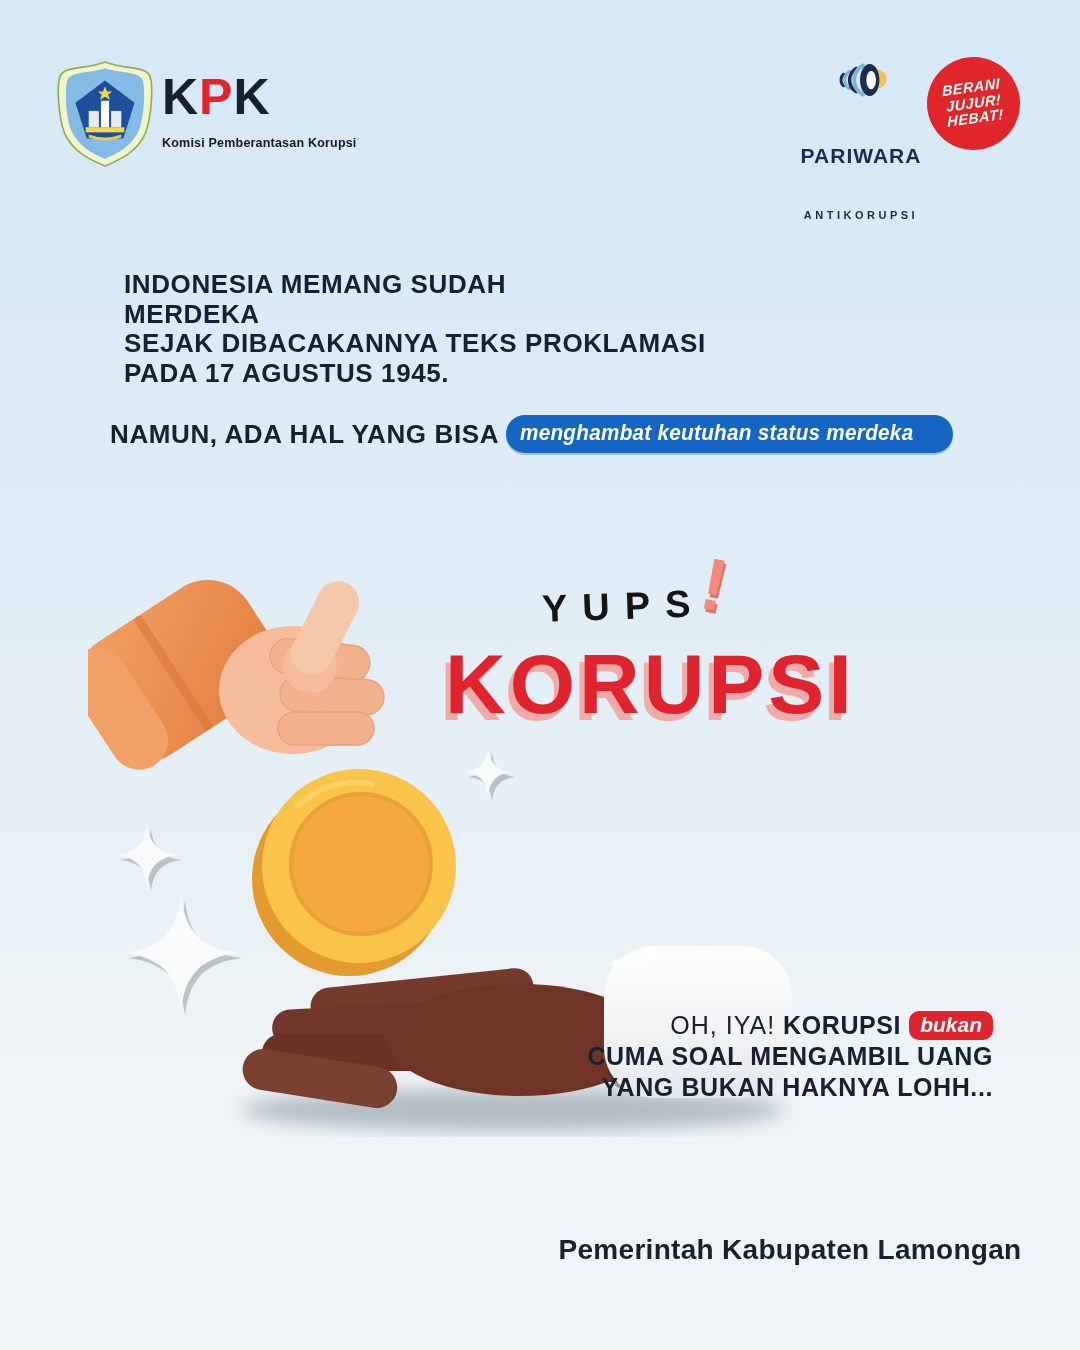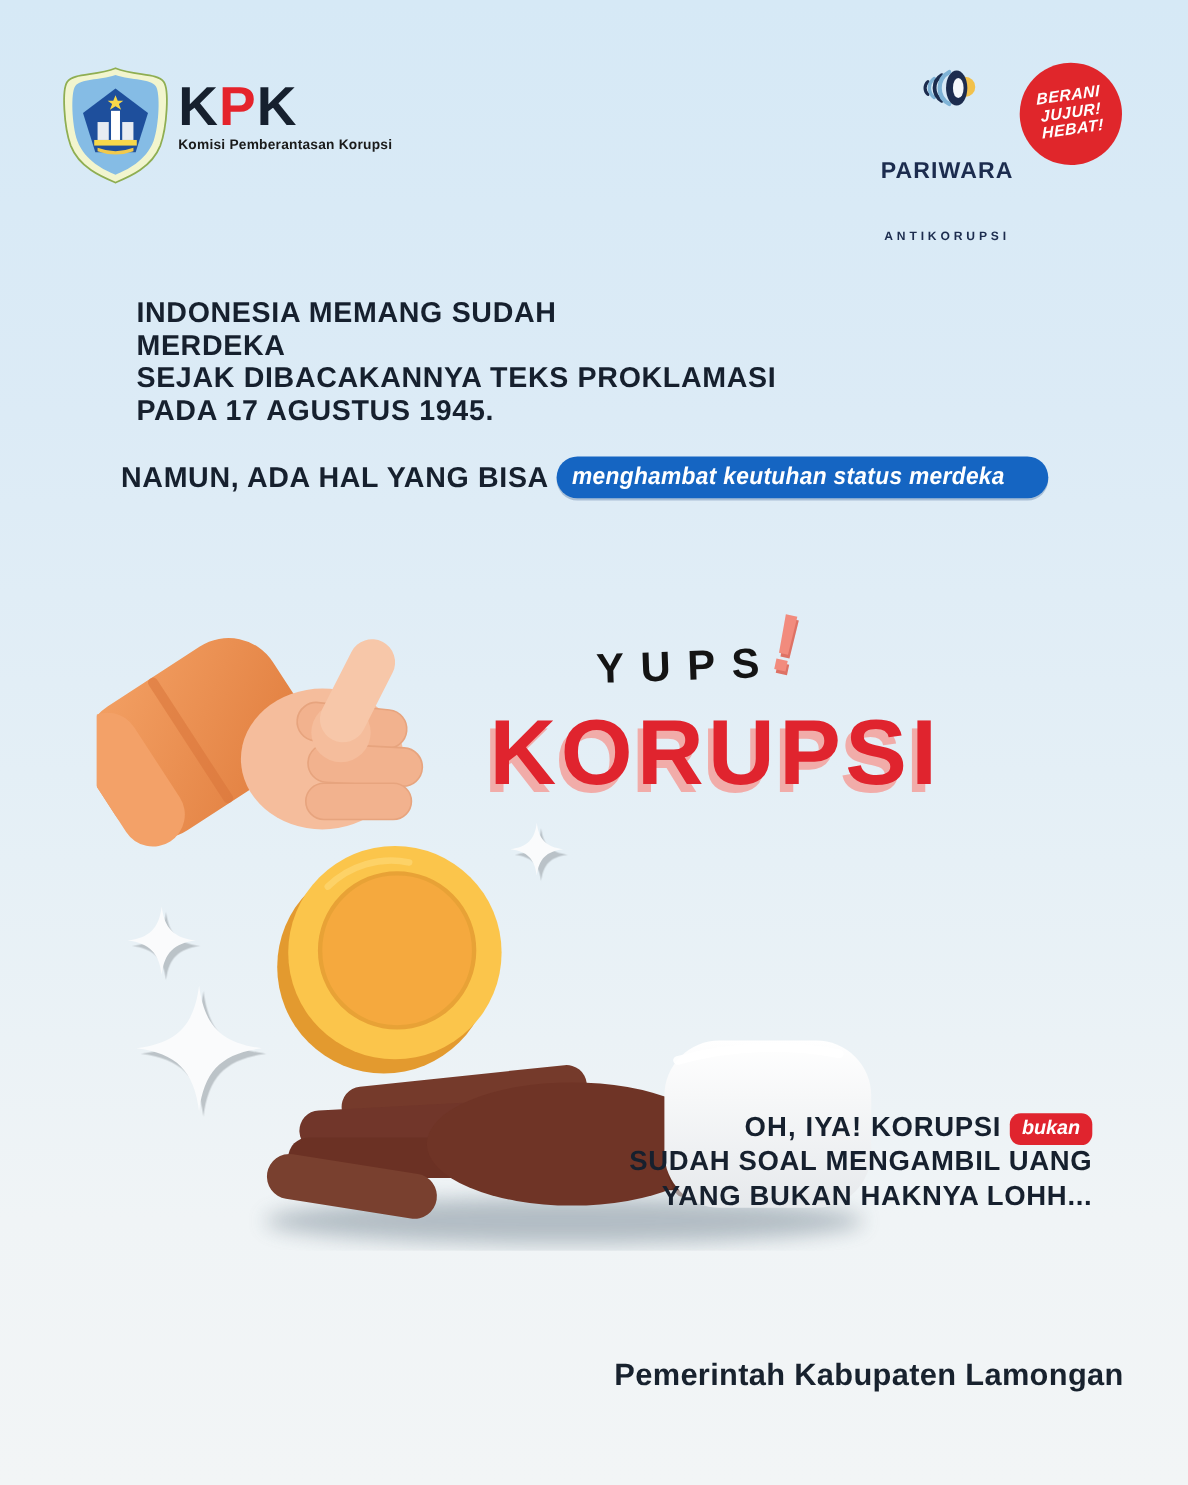--- a/index.html
+++ b/index.html
@@ -8,21 +8,21 @@
     background:linear-gradient(180deg,#D6E9F6 0%,#DCEBF6 28%,#E6F0F6 58%,#F0F4F6 82%,#F2F5F6 100%);
     font-family:"Liberation Sans",sans-serif;color:#16202E;
   }
   .abs{position:absolute;}
 
   
   .crest{left:54px;top:60px;width:102px;height:108px;}
   .kpk{left:162px;top:72px;line-height:1;}
   .kpk-word{font-size:50px;font-weight:900;letter-spacing:1px;}
   .kpk-word .red{color:#E5232B;}
-  .kpk-sub{margin-top:3px;font-size:12.5px;font-weight:700;letter-spacing:0.2px;color:#1A1A1A;}
+  .kpk-sub{margin-top:15px;font-size:12.5px;font-weight:700;letter-spacing:0.2px;color:#1A1A1A;}
   .pariwara{left:791px;top:58px;width:140px;display:flex;flex-direction:column;align-items:center;gap:38px;}
   .pariwara-name{margin-top:4px;font-size:21px;font-weight:900;letter-spacing:1px;color:#1C2C4E;}
   .pariwara-tag{margin-top:3px;font-size:11px;font-weight:700;letter-spacing:3.5px;color:#1C2C4E;text-align:center;}
   .slogan{left:927px;top:57px;width:93px;height:93px;border-radius:50%;background:#E0262B;
     display:flex;flex-direction:column;align-items:center;justify-content:center;transform:rotate(-8deg);}
   .slogan div{color:#fff;font-size:14.5px;line-height:15.5px;font-weight:800;font-style:italic;letter-spacing:0.5px;transform:skewX(-6deg);}
 
   
   .intro{left:124px;top:270px;font-size:26px;font-weight:800;line-height:29.5px;letter-spacing:0.6px;color:#16202E;}
   .statement{left:110px;top:415px;display:flex;align-items:center;}
@@ -34,25 +34,25 @@
 
   
   .yups{left:542px;top:585px;font-size:38px;font-weight:900;letter-spacing:15px;color:#141414;transform:rotate(-2deg);}
   .yups-bang{left:702px;top:548px;font-size:74px;font-weight:900;color:#F28B7D;transform:rotate(12deg);
     text-shadow:2px 3px 0 #DE7265;line-height:1;}
   .korupsi{left:445px;top:642px;font-size:84px;font-weight:900;letter-spacing:4px;color:#E0242E;
     text-shadow:-5px 7px 0 #F1ACA9;line-height:1;}
 
   
   .note{left:545px;top:1010px;width:448px;text-align:right;font-size:25px;line-height:31px;color:#16202E;}
-  .note .lead{font-weight:700;letter-spacing:1px;margin-left:12px;}
+  .note .lead{font-weight:400;letter-spacing:1px;margin-left:12px;}
   .note .emph{font-weight:800;letter-spacing:0.6px;}
   .note .bold-line{font-weight:800;letter-spacing:0.6px;}
   .bukan-badge{display:inline-block;margin-left:8px;background:#E0242E;color:#fff;font-weight:800;font-style:italic;
-    font-size:18px;line-height:25px;padding:1px 11px 3px;border-radius:10px;vertical-align:2px;}
+    font-size:21px;line-height:25px;padding:1px 11px 3px;border-radius:10px;vertical-align:2px;}
 
   
   .footer{left:555px;top:1234px;width:470px;text-align:center;font-size:28px;font-weight:800;color:#18222E;letter-spacing:0.3px;}
 
   
   .thumbs{left:88px;top:562px;width:305px;height:218px;}
   .coin{left:250px;top:766px;width:212px;height:212px;}
   .palm{left:218px;top:942px;width:585px;height:195px;}
   .sparkle{filter:drop-shadow(4px 5px 0 rgba(150,156,162,0.55));}
   .sp1{left:116px;top:824px;width:62px;height:62px;}
@@ -177,19 +177,19 @@
       <ellipse cx="302" cy="98" rx="132" ry="56" fill="#6F3426"></ellipse>
       <rect x="24" y="116" width="156" height="41" rx="20.5" fill="#79402F" transform="rotate(9 102 136)"></rect>
       <ellipse cx="402" cy="92" rx="16" ry="54" fill="#4E2217" opacity="0.4"></ellipse>
     </g>
     <rect x="386" y="4" width="188" height="152" rx="50" fill="url(#cuffGrad)"></rect>
     <path d="M398,22 Q470,2 545,16" fill="none" stroke="#FFFFFF" stroke-width="8" stroke-linecap="round" opacity="0.9"></path>
   </svg>
 
   <div class="abs note">
     <div><span class="lead">OH, IYA!&nbsp;</span><span class="emph">KORUPSI</span><span class="bukan-badge">bukan</span></div>
-    <div class="bold-line">SUDAH SOAL MENGAMBIL UANG</div>
+    <div class="bold-line">CUMA SOAL MENGAMBIL UANG</div>
     <div class="bold-line">YANG BUKAN HAKNYA LOHH...</div>
   </div>
 
   <div class="abs footer">Pemerintah Kabupaten Lamongan</div>
 
 </div>
 
 </body></html>

